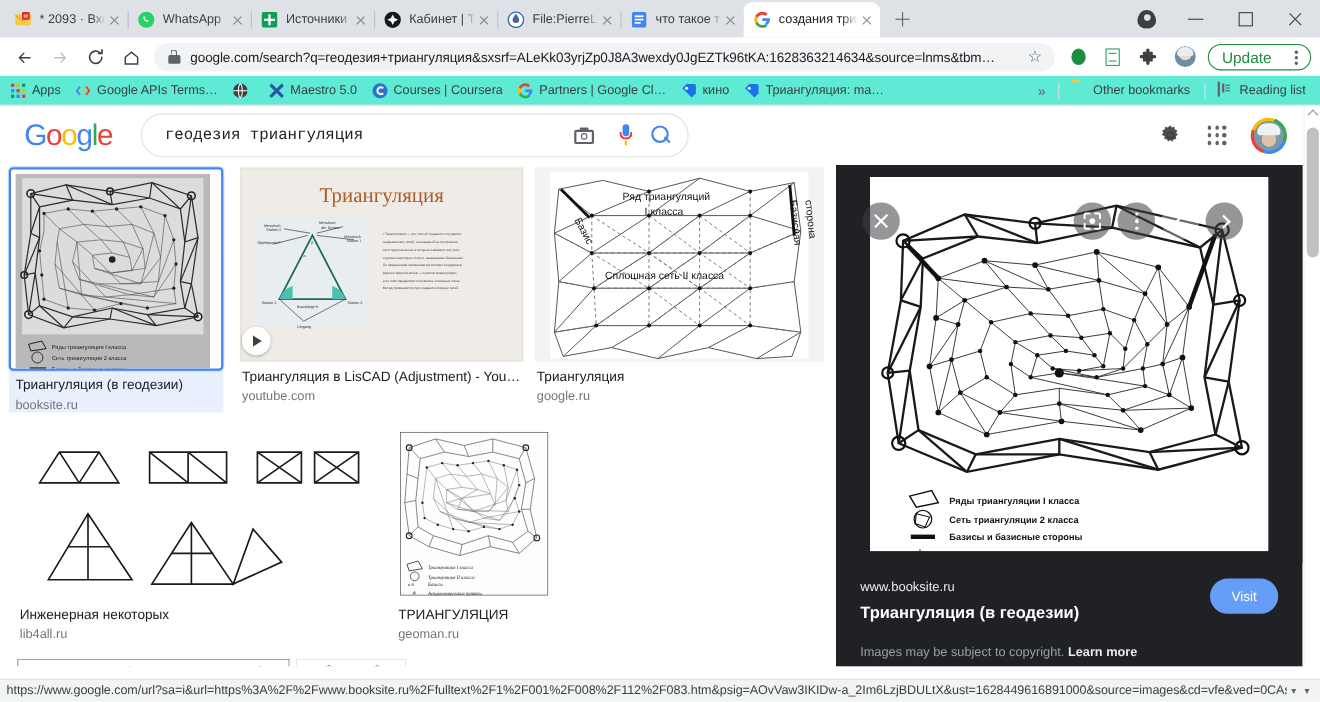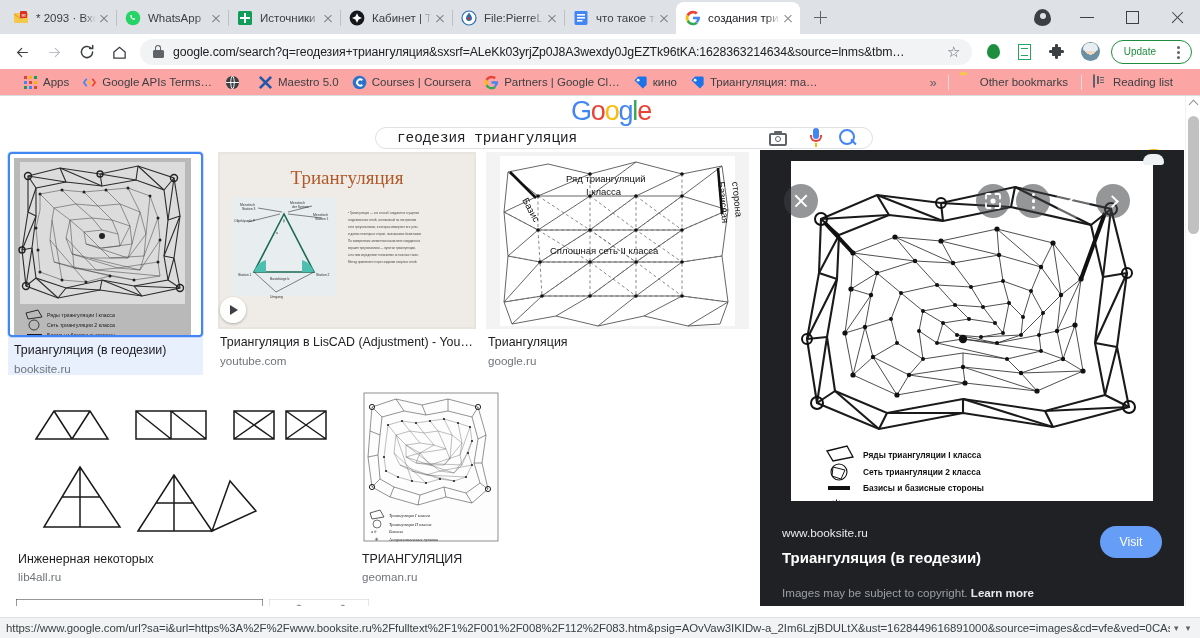--- a/index.html
+++ b/index.html
@@ -76,51 +76,51 @@
   .tb-right { display:flex; align-items:center; flex:0 0 auto; }
   .ext-dot { width:13px; height:15px; border-radius:50% 50% 50% 50%/55% 55% 45% 45%; background:#1e8e3e; margin:0 9px; }
   .ext-sheet { width:13px; height:16px; background:#fff; border:1.6px solid #23a566; margin:0 9px; position:relative; }
   .ext-sheet::after{content:"";position:absolute;left:2px;top:3px;right:2px;bottom:3px;border-top:1.6px solid #23a566;border-bottom:1.6px solid #23a566;}
   .ext-puzzle { width:16px; height:16px; margin:0 9px; position:relative; }
   .ext-avatar { width:19px; height:19px; border-radius:50%; margin:0 7px;
     background:radial-gradient(circle at 50% 35%,#f0d7c2 38%,#6b8fa3 39%); overflow:hidden; position:relative; }
   .ext-avatar::before{content:"";position:absolute;left:2px;top:1px;width:15px;height:8px;border-radius:8px 8px 3px 3px;background:#e8eef2;}
   .update-btn {
     height:22px; border:1px solid #1e8e3e; border-radius:11px; color:#1e8e3e;
-    font-size:10px; display:flex; align-items:center; padding:0 10px; margin-left:2px;
+    font-size:14px; display:flex; align-items:center; padding:0 10px; margin-left:2px;
   }
   .kebab { width:24px; height:28px; position:relative; }
   .kebab span { position:absolute; left:11px; width:3px; height:3px; border-radius:50%; background:#5f6368; }
   .kebab span:nth-child(1){top:8px;} .kebab span:nth-child(2){top:13px;} .kebab span:nth-child(3){top:18px;}
   .update-wrap { display:flex; align-items:center; border:1px solid #1e8e3e; border-radius:13px; height:24px; padding-right:1px; margin-left:4px;}
   .update-wrap .update-btn{border:none;height:auto;}
 
   
-  .bmbar { height:27px; background:#fca5a5; display:flex; align-items:center; padding:0 23px; font-size:11.5px; color:#3c4043; border-bottom:1px solid #dadce0; }
+  .bmbar { height:27px; background:#5eead4; display:flex; align-items:center; padding:0 9px; font-size:11.5px; color:#3c4043; border-bottom:1px solid #dadce0; }
   .bm { display:flex; align-items:center; margin-right:13px; flex:0 0 auto; white-space:nowrap; }
   .bm .bmico { width:15px; height:15px; margin-right:5px; flex:0 0 15px; position:relative; }
   .bm-label { max-width:118px; overflow:hidden; text-overflow:ellipsis; white-space:nowrap; }
   .apps-grid { display:grid; grid-template-columns:repeat(3,3px); grid-template-rows:repeat(3,3px); gap:2px; position:absolute; left:1px; top:1px; }
   .apps-grid i { background:#db4437; display:block; width:3px; height:3px; }
   .apps-grid i:nth-child(2){background:#f4b400;} .apps-grid i:nth-child(3){background:#0f9d58;}
   .apps-grid i:nth-child(4){background:#4285f4;} .apps-grid i:nth-child(5){background:#db4437;}
   .apps-grid i:nth-child(6){background:#f4b400;} .apps-grid i:nth-child(7){background:#0f9d58;}
   .apps-grid i:nth-child(8){background:#4285f4;} .apps-grid i:nth-child(9){background:#db4437;}
   .bm-spacer { flex:1 1 auto; }
   .chev2 { font-size:13px; color:#5f6368; margin-right:11px; }
   .bmsep { width:1px; height:15px; background:#dadce0; margin-right:11px; }
   .folder-ico { width:15px; height:12px; background:#f5c84c; border-radius:1.5px; position:relative; }
   .folder-ico::before{content:"";position:absolute;left:0;top:-2.5px;width:7px;height:3px;background:#f5c84c;border-radius:1.5px 1.5px 0 0;}
   .rl-ico { width:14px; height:14px; border:1.5px solid #5f6368; border-radius:2px; position:relative; }
   .rl-ico::before{content:"";position:absolute;left:3.5px;top:1.5px;width:1.5px;height:8px;background:#5f6368;}
   .rl-ico::after{content:"";position:absolute;left:6.5px;top:2.5px;width:4px;height:1.4px;background:#5f6368;box-shadow:0 2.5px 0 #5f6368,0 5px 0 #5f6368;}
 
   
   .page { position:relative; width:1200px; height:510px; background:#fff; overflow:hidden; }
-  .ghead { height:54px; display:flex; align-items:center; padding:0 0 0 22px;flex-direction:column; }
+  .ghead { height:54px; display:flex; align-items:center; padding:0 0 0 22px; }
   .glogo { font-size:27px; letter-spacing:-1.2px; font-family:"Liberation Sans", sans-serif; flex:0 0 auto; }
   .glogo b { font-weight:400; }
   .gsearch {
     margin-left:26px; width:498px; height:40px; border:1px solid #dfe1e5; border-radius:22px;
     display:flex; align-items:center; padding:0 14px 0 19px; box-shadow:none;
   }
   .gsearch input {
     border:none; outline:none; flex:1 1 auto; font-size:14.3px; color:#202124;
     font-family:Liberation Mono, monospace; background:transparent;
   }

